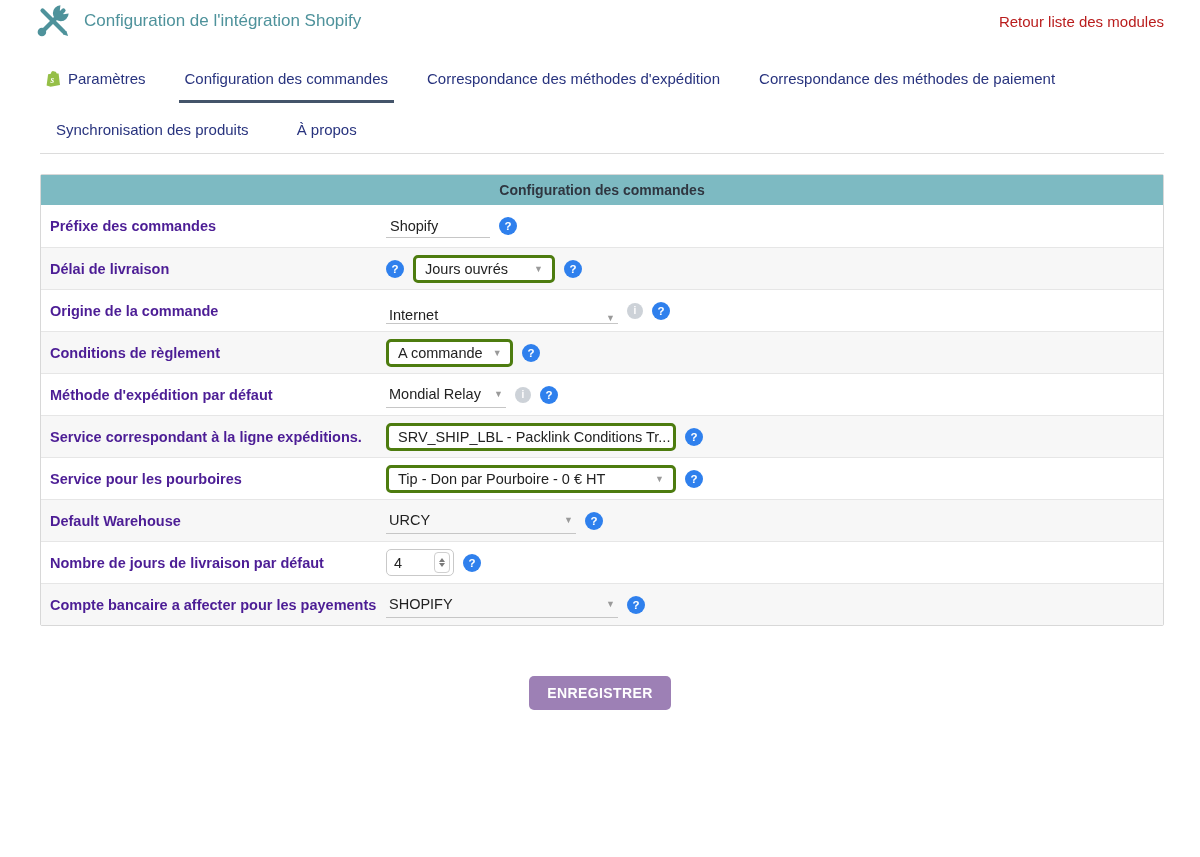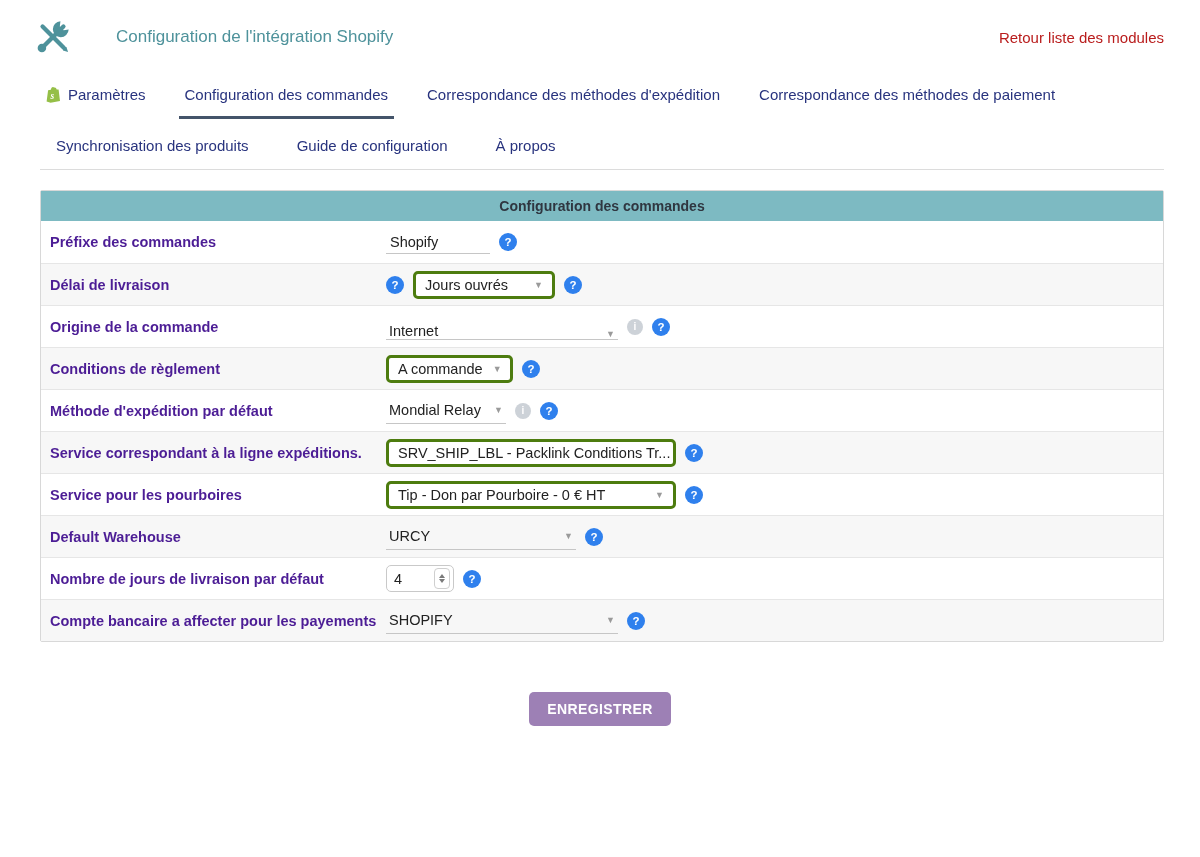--- a/index.html
+++ b/index.html
@@ -1,20 +1,20 @@
 <!DOCTYPE html>
 <html><head>
 <meta charset="utf-8">
 <style>
   * { box-sizing: border-box; margin: 0; padding: 0; }
   html,body { width:1200px; height:857px; background:#fff; font-family:"Liberation Sans", sans-serif; }
   .page { width:1200px; height:857px; position:relative; background:#fff; }
 
   
-  .hdr { display:flex; align-items:center; padding:18px 36px 14px 34px;gap:32px; }
+  .hdr { display:flex; align-items:center; padding:2px 36px 14px 34px; }
   .hdr-icon { width:38px; height:38px; margin-right:12px; flex:0 0 auto; }
   .hdr-title { color:#4e929b; font-size:17px; }
   .hdr-spacer { flex:1; }
   .back-link { color:#b91c1c; font-size:15px; text-decoration:none; cursor:pointer; }
 
   
   .tabs-wrap { padding:12px 0 0 40px; }
   .tab-row { display:flex; gap:27px; align-items:flex-start; }
   .tab-row.second { margin-top:14px; gap:36px; padding-left:10px; }
   .tab { color:#28337e; font-size:15px; padding:4px 6px 13px 6px; cursor:pointer; white-space:nowrap; display:flex; align-items:center; gap:7px; }
@@ -106,23 +106,20 @@
       </div>
       <div class="tab">
         <span>Correspondance des méthodes de paiement</span>
       </div>
     </div>
     <div class="tab-row second">
       <div class="tab">
         <span>Synchronisation des produits</span>
       </div>
       <div class="tab">
-        <span>Guide de configuration</span>
-      </div>
-      <div class="tab">
         <span>À propos</span>
       </div>
     </div>
   </div>
   <div class="tabs-divider"></div>
 
   <div class="cfg-table">
     <div class="cfg-head">Configuration des commandes</div>
 
     <div class="cfg-row" style="border-top:0;">

